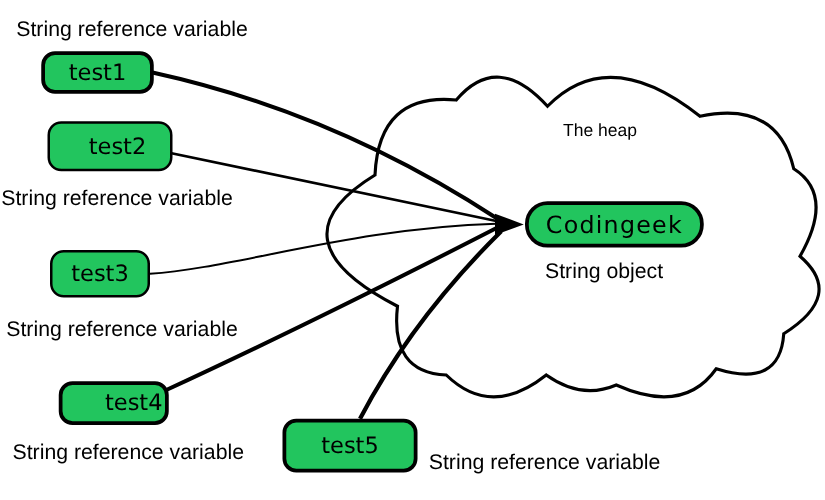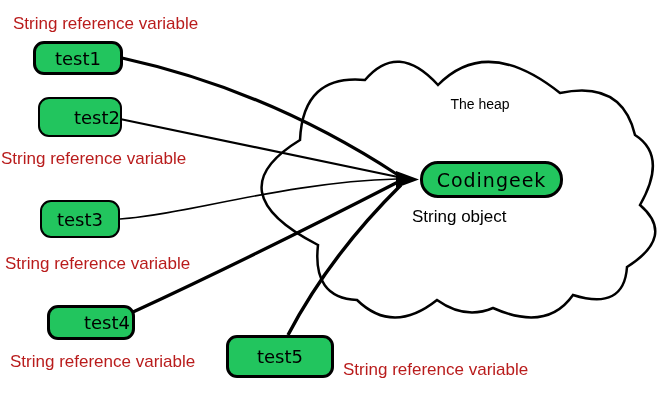--- a/index.html
+++ b/index.html
@@ -21,55 +21,55 @@
     left: 0;
     top: 0;
     width: 660px;
     height: 400px;
   }
   .ref-label {
     position: absolute;
     font-family: "Liberation Sans", sans-serif;
     font-size: 17px;
     line-height: 1.1;
-    color: #b91c1c;
+    color: #000000;
     white-space: nowrap;
   }
   .var-box {
     position: absolute;
     box-sizing: border-box;
     display: flex;
     align-items: center;
     justify-content: center;
     background: #22c55e;
     border: 3px solid #000000;
     border-radius: 11px;
     font-family: "DejaVu Sans", sans-serif;
     font-size: 18px;
     color: #000000;
     white-space: nowrap;
   }
   .box-test1 { left: 33px;  top: 41px;  width: 90px;  height: 34px; }
-  .box-test2 { left: 38px;  top: 97px;  width: 84px;  height: 40px; border-width: 2px; justify-content: flex-end; padding-left: 12px; }
+  .box-test2 { left: 38px;  top: 97px;  width: 100px;  height: 40px; border-width: 2px; justify-content: center; padding-left: 12px; }
   .box-test3 { left: 40px;  top: 200px; width: 80px;  height: 38px; border-width: 2px; }
   .box-test4 { left: 47px;  top: 305px; width: 88px;  height: 35px; padding-left: 32px; }
   .box-test5 { left: 226px; top: 335px; width: 108px; height: 43px; }
   .box-codingeek {
     left: 420px; top: 161px; width: 143px; height: 37px;
     font-size: 19px; letter-spacing: 1px; border-radius: 18px;
   }
   .heap-title {
     position: absolute;
     left: 420px; top: 96px; width: 120px;
     text-align: center;
     font-size: 14px;
   }
   .object-caption {
     position: absolute;
-    left: 412px; top: 207px;
+    left: 436px; top: 207px;
     font-size: 17px;
     white-space: nowrap;
   }
   .lbl-1 { left: 13px;  top: 15px;  }
   .lbl-2 { left: 1px;   top: 150px; }
   .lbl-3 { left: 5px;   top: 255px; }
   .lbl-4 { left: 10px;  top: 353px; }
   .lbl-5 { left: 343px; top: 361px; }
 </style>
 </head>

